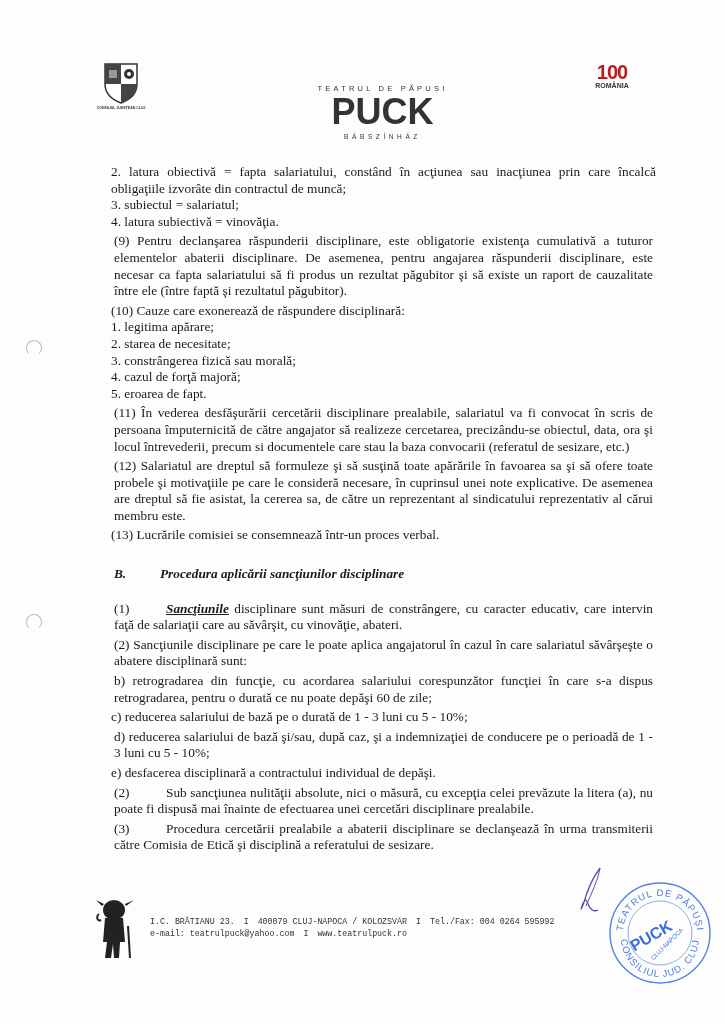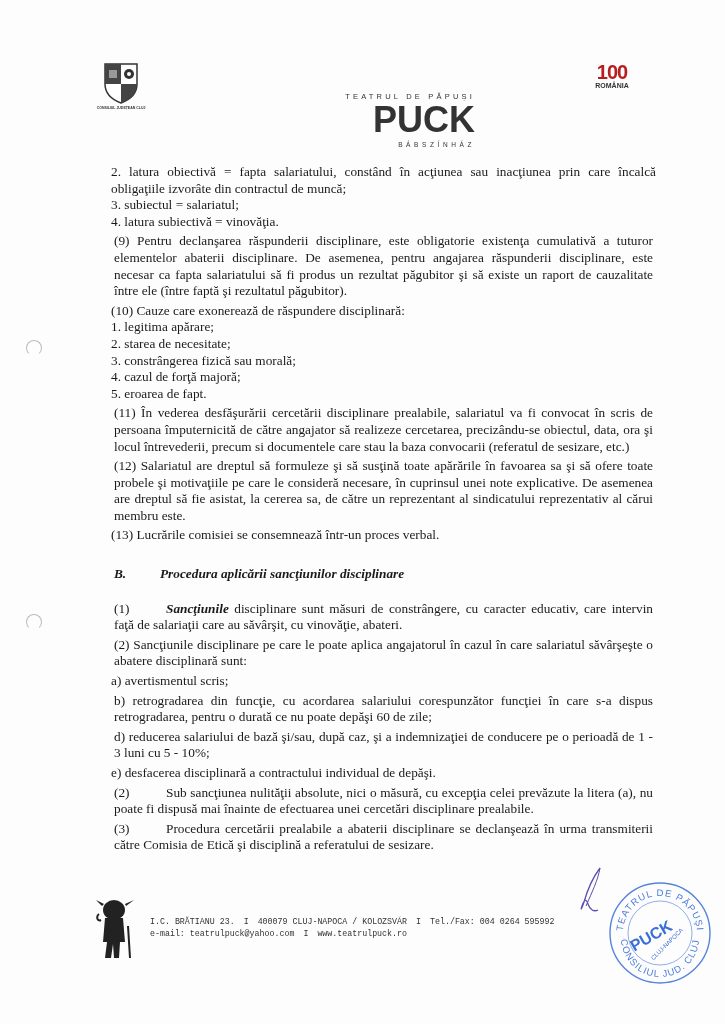--- a/index.html
+++ b/index.html
@@ -4,38 +4,38 @@
 <style>
   html, body { margin: 0; padding: 0; background: #ffffff; }
   body { width: 725px; height: 1024px; position: relative; overflow: hidden;
          font-family: "Liberation Serif", serif; color: #1a1a1a; }
   .page { position: absolute; left: 0; top: 0; width: 725px; height: 1024px; background: #fdfdfd; }
 
   
   .crest { position: absolute; left: 103px; top: 62px; width: 36px; height: 42px; }
   .crest-caption { position: absolute; left: 90px; top: 106px; width: 62px; text-align: center;
                    font-family: "Liberation Sans", sans-serif; font-size: 3.5px; font-weight: bold; line-height: 5px; color: #333; }
-  .logo-block { position: absolute; left: 290px; top: 92px; width: 185px; text-align: right; }
+  .logo-block { position: absolute; left: 290px; top: 84px; width: 185px; text-align: center; }
   .logo-top { font-family: "Liberation Sans", sans-serif; font-size: 7.5px; letter-spacing: 3.2px; color: #333; }
   .logo-main { font-family: "Liberation Sans", sans-serif; font-weight: bold; font-size: 36px; letter-spacing: 0px;
                color: #333; line-height: 36px; margin-top: 1px; }
   .logo-bottom { font-family: "Liberation Sans", sans-serif; font-size: 6.5px; letter-spacing: 3.6px; color: #333; margin-top: 3px; }
   .ro100 { position: absolute; left: 582px; top: 62px; width: 60px; text-align: center; }
   .ro100-num { font-family: Liberation Sans, sans-serif; font-size: 20px; font-weight: bold; color: #b91c1c; letter-spacing: -1px; line-height: 20px; }
   .ro100-label { font-family: "Liberation Sans", sans-serif; font-size: 7px; font-weight: bold; color: #333; }
 
   
   .body-text { position: absolute; left: 111px; top: 157px; width: 545px; font-size: 13.3px; line-height: 16.6px; }
   .body-text p { margin: 3px; text-align: justify; }
   .line { display: block; white-space: nowrap; }
   .justify { display: block; text-align: justify; text-align-last: justify; margin-top: 7px; }
   .section-head { font-weight: bold; margin-top: 22px !important; margin-bottom: 18px !important; white-space: nowrap; font-style: italic; }
   .section-head .letter { display: inline-block; width: 46px; }
   .tab2 { display: inline-block; width: 52px; }
-  .ital { font-style: italic; font-weight: bold; }
+  .ital { font-style: italic; font-weight: bold; text-decoration: underline; }
 
   
   .hole { position: absolute; width: 14px; height: 14px; border: 1.5px solid #bbb; border-bottom-color: transparent;
           border-radius: 50%; left: 26px; }
 
   
   .gnome { position: absolute; left: 96px; top: 896px; width: 40px; height: 64px; }
   .footer-text { position: absolute; left: 150px; top: 916px; width: 420px; text-align: left;
                  font-family: Liberation Mono, monospace; font-size: 8.3px; color: #333; line-height: 12px; }
   .sep { display: inline-block; margin: 0 9px; }
@@ -86,22 +86,22 @@
     <p>(11) În vederea desfăşurării cercetării disciplinare prealabile, salariatul va fi convocat în scris de persoana împuternicită de către angajator să realizeze cercetarea, precizându-se obiectul, data, ora şi locul întrevederii, precum si documentele care stau la baza convocarii (referatul de sesizare, etc.)</p>
     <p>(12) Salariatul are dreptul să formuleze şi să susţină toate   apărările în favoarea sa şi să ofere toate probele şi motivaţiile pe care le consideră necesare, în cuprinsul unei note explicative. De asemenea are dreptul să fie asistat, la cererea sa, de către un reprezentant al sindicatului reprezentativ al cărui membru este.</p>
     <span class="line">(13) Lucrările comisiei se consemnează într-un proces verbal.</span>
 
     <p class="section-head">
       <span class="letter">B.</span><span>Procedura aplicării sancţiunilor disciplinare</span>
     </p>
 
     <p><span class="tab2">(1)</span><span class="ital">Sancţiunile</span><span> disciplinare sunt măsuri de constrângere, cu caracter educativ, care intervin faţă de salariaţii care au săvârşit, cu vinovăţie, abateri.</span></p>
     <p>(2) Sancţiunile disciplinare pe care le poate aplica angajatorul în cazul în care salariatul săvârşeşte o abatere disciplinară sunt:</p>
-    <span class="line">a) avertismentul scris;</span>
     <p>b) retrogradarea din funcţie, cu acordarea salariului corespunzător funcţiei în care s-a dispus retrogradarea, pentru o durată ce nu poate depăşi 60 de zile;</p>
+    <span class="line">c) reducerea salariului de bază pe o durată de 1 - 3 luni cu 5 - 10%;</span>
     <p>d) reducerea salariului de bază şi/sau, după caz, şi a indemnizaţiei de conducere pe o perioadă de 1 - 3 luni cu 5 - 10%;</p>
     <span class="line">e) desfacerea disciplinară a contractului individual de depăşi.</span>
     <p><span class="tab2">(2)</span><span>Sub sancţiunea nulităţii absolute, nici o măsură, cu excepţia celei prevăzute la litera (a), nu poate fi dispusă mai înainte de efectuarea unei cercetări disciplinare prealabile.</span></p>
     <p><span class="tab2">(3)</span><span>Procedura cercetării prealabile a abaterii disciplinare se declanşează în urma transmiterii către Comisia de Etică şi disciplină a referatului de sesizare.</span></p>
   </div>
 
   <svg class="gnome" viewBox="0 0 40 64">
     <ellipse cx="18" cy="14" rx="11" ry="10" fill="#222"></ellipse>
     <path d="M6 10 L0 4 L8 8 Z M30 10 L38 4 L29 8 Z" fill="#222"></path>
     <path d="M9 22 H27 L29 46 H24 L23 62 H18 L17 48 L15 62 H9 L11 46 H7 Z" fill="#222"></path>

